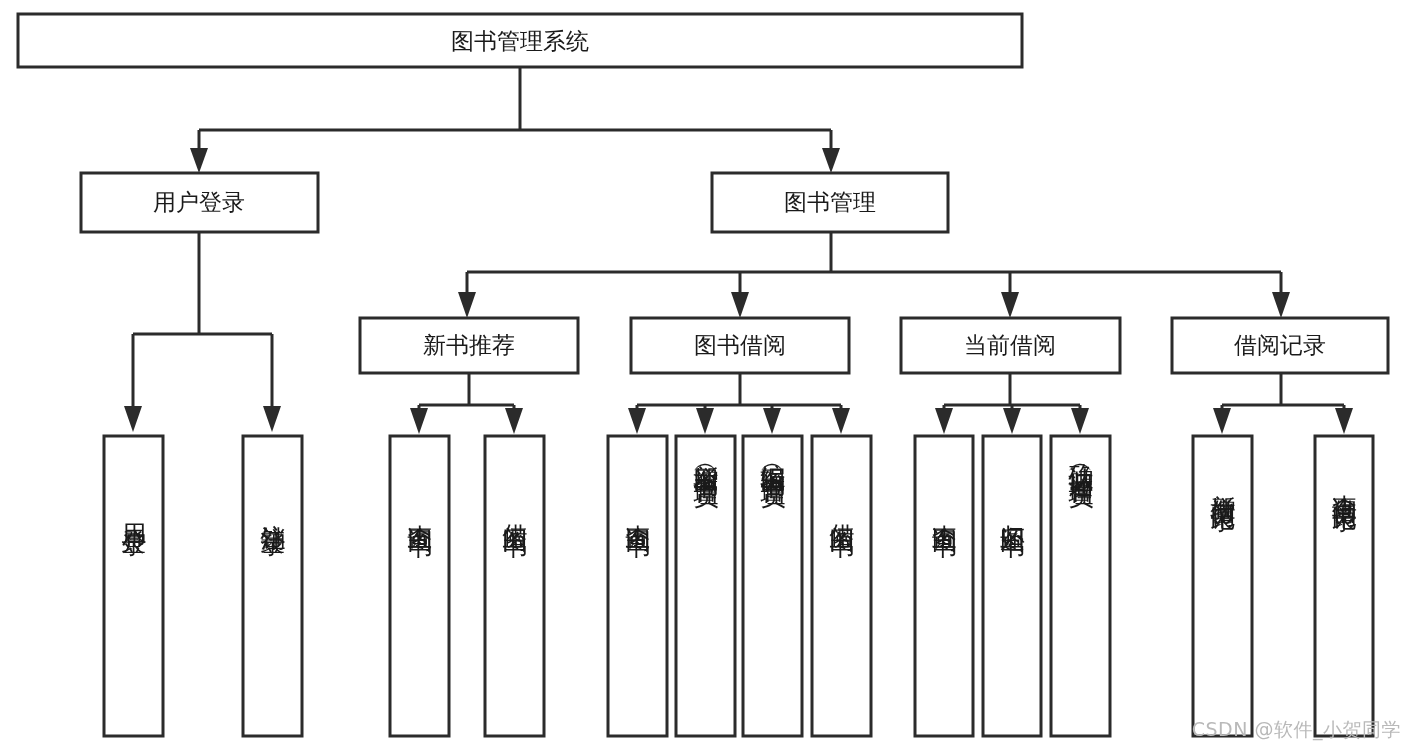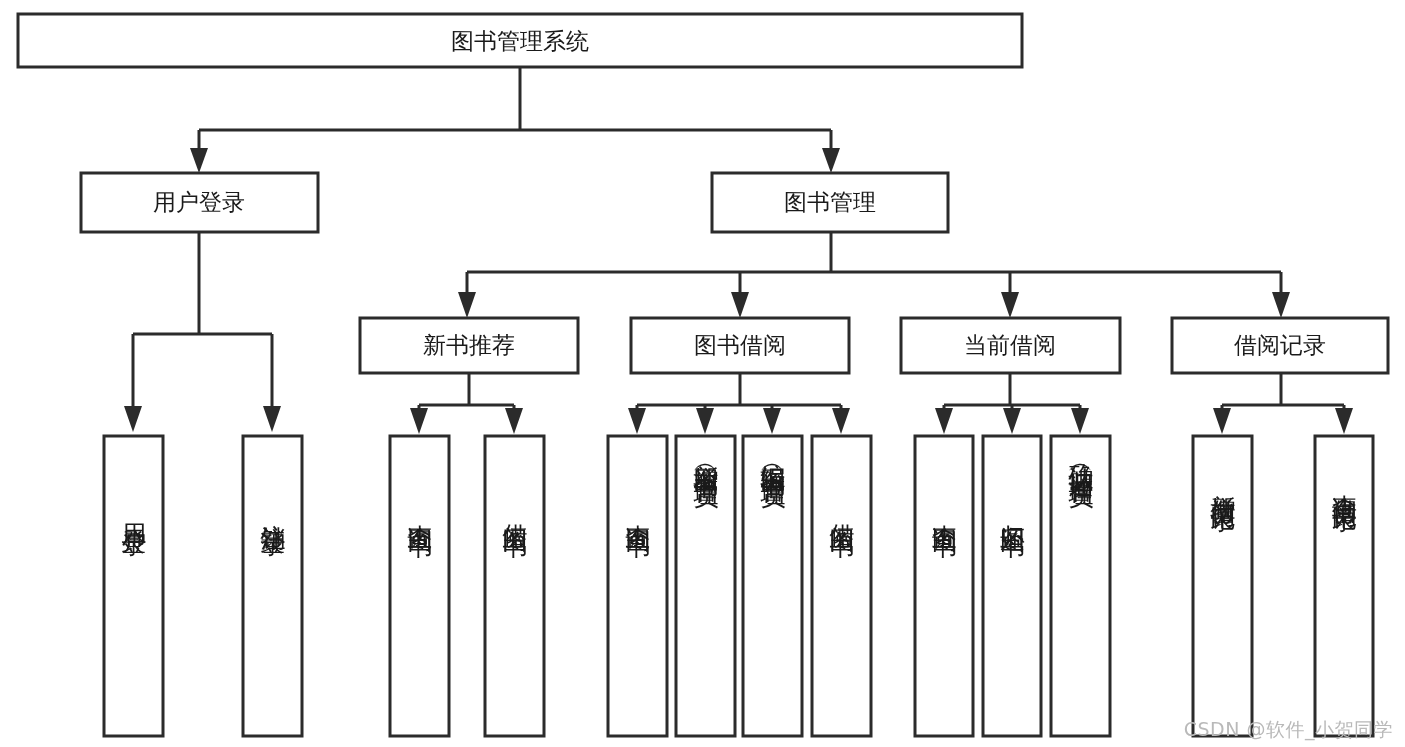--- a/index.html
+++ b/index.html
@@ -42,21 +42,21 @@
   }
   .node-label-h {
     font-family: "DejaVu Sans", "Liberation Sans", sans-serif;
     font-size: 23px;
     fill: #1a1a1a;
     text-anchor: middle;
     dominant-baseline: middle;
   }
   .watermark-text {
     position: absolute;
-    right: 12px;
+    right: 4px;
     bottom: 4px;
     font-family: "DejaVu Sans", "Liberation Sans", sans-serif;
     font-size: 19px;
     color: #b9b9b9;
     white-space: nowrap;
     letter-spacing: 0.5px;
     pointer-events: none;
   }
   .vlabel-wrap {
     position: absolute;

